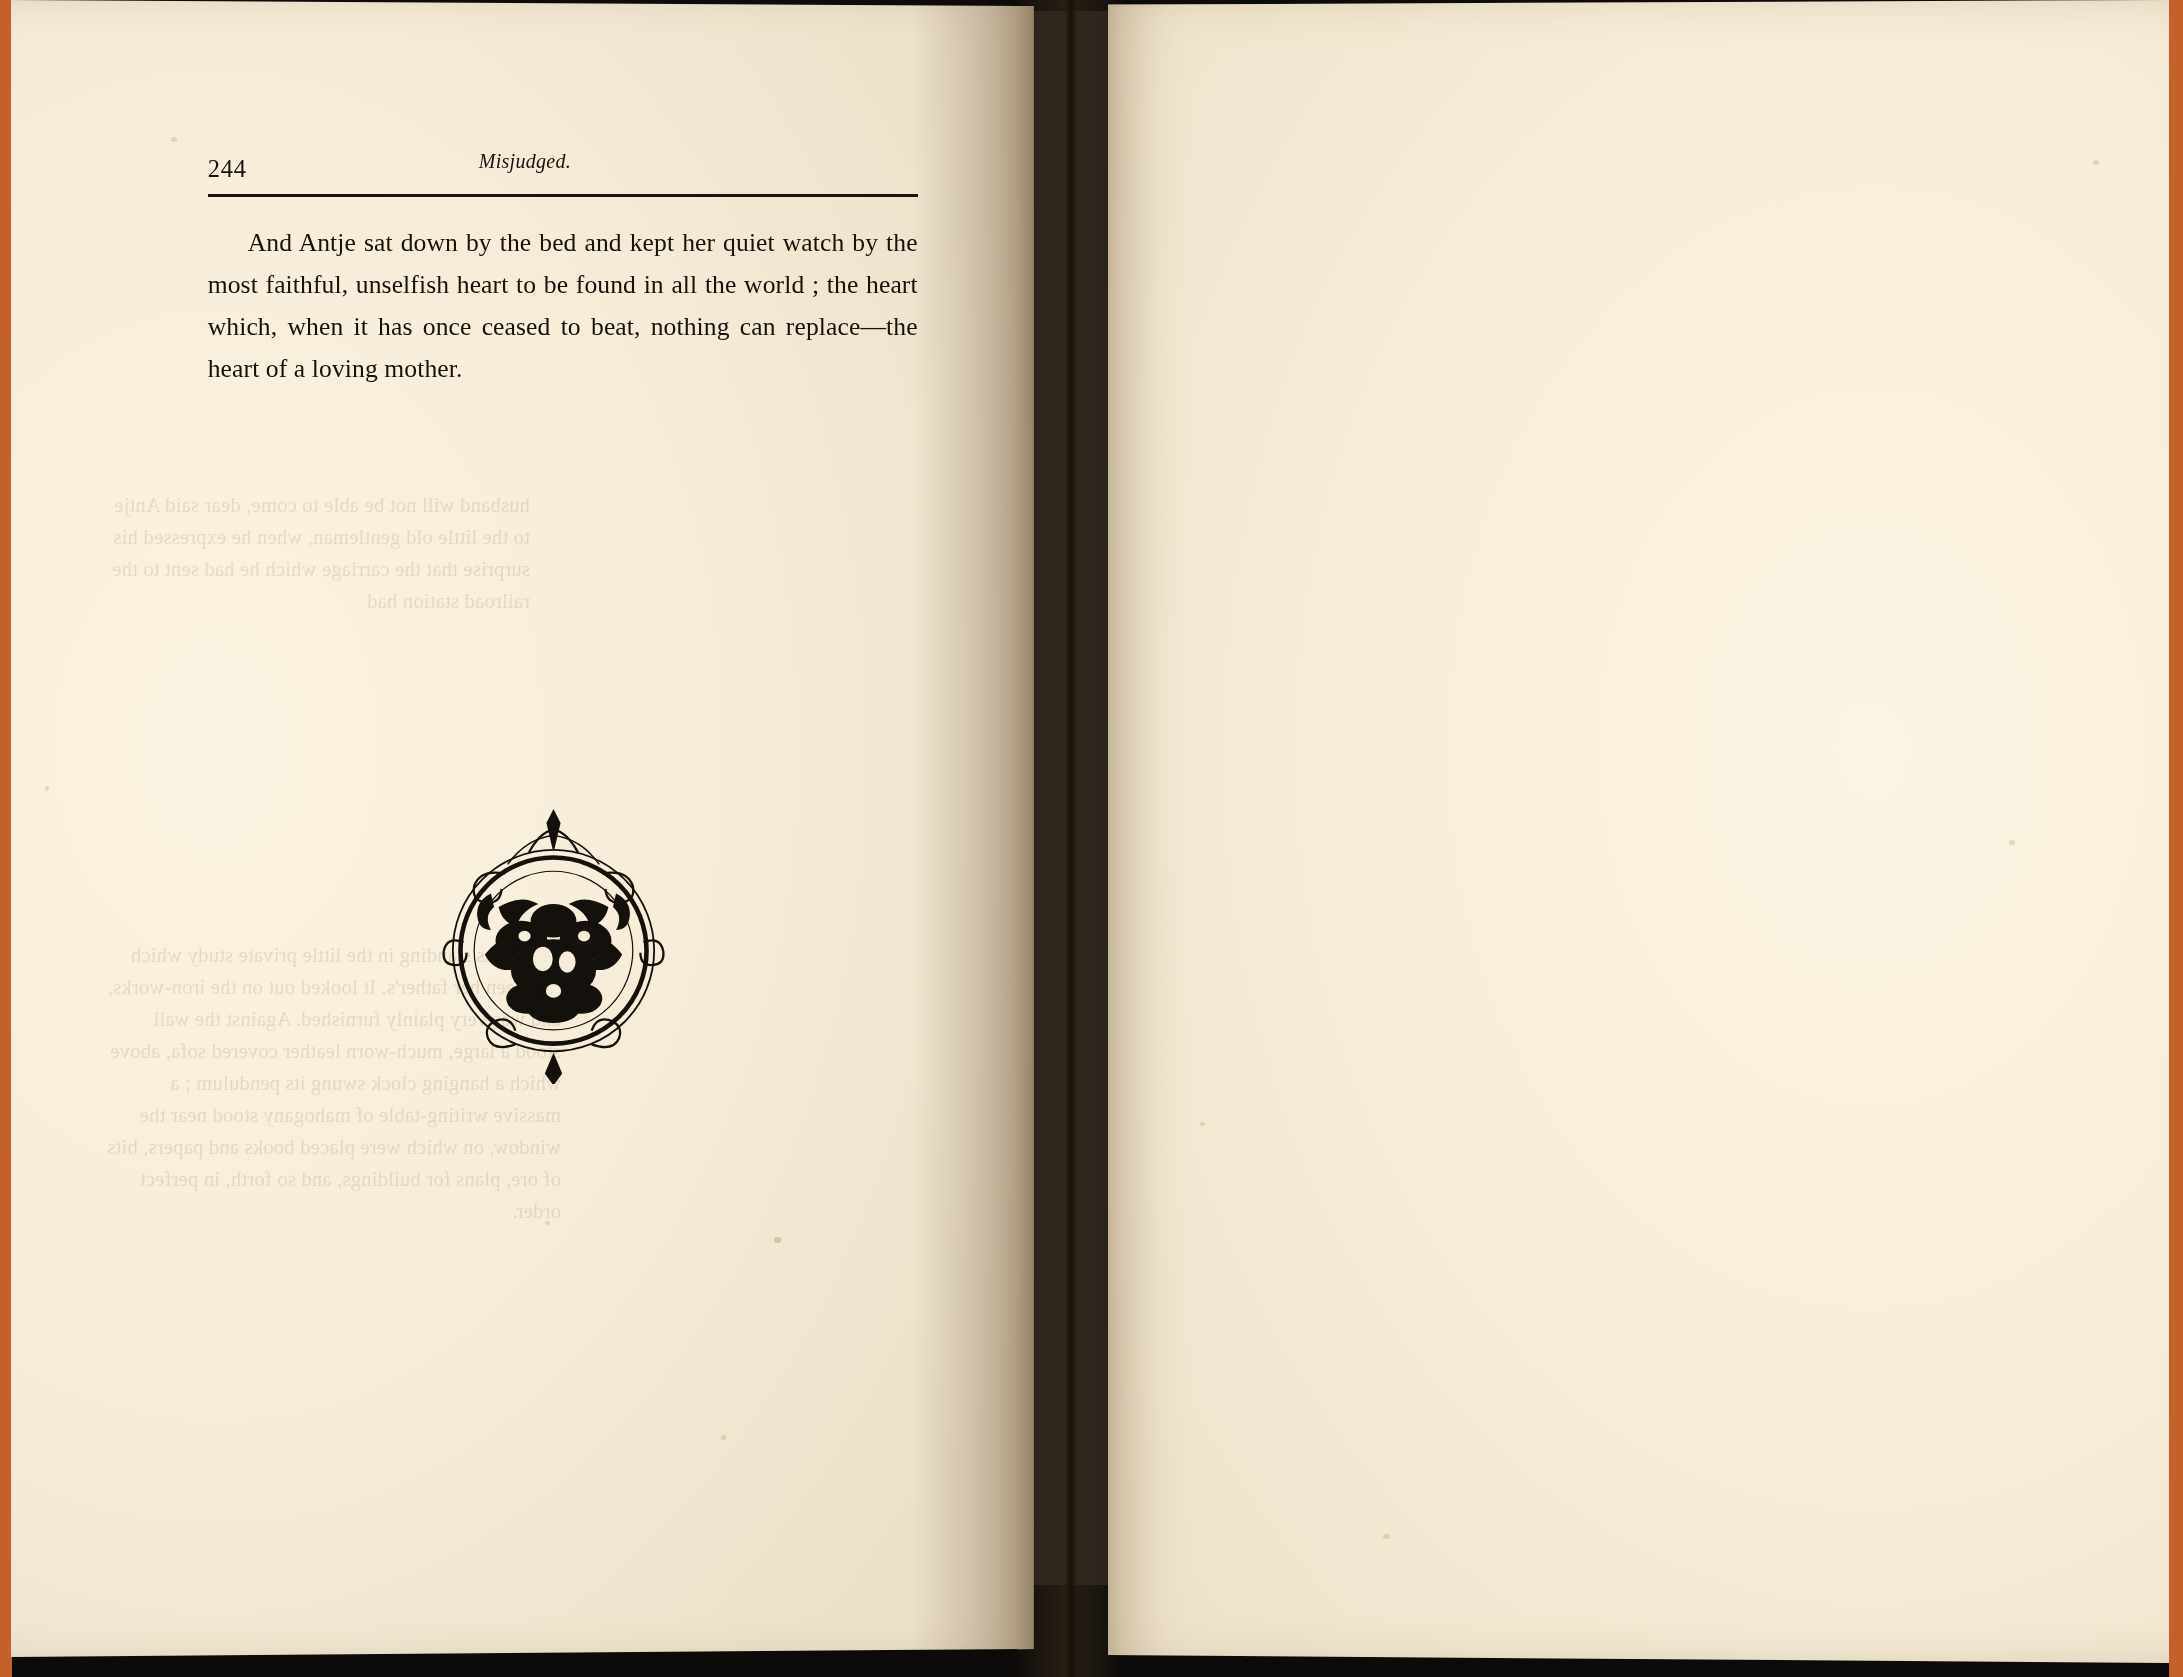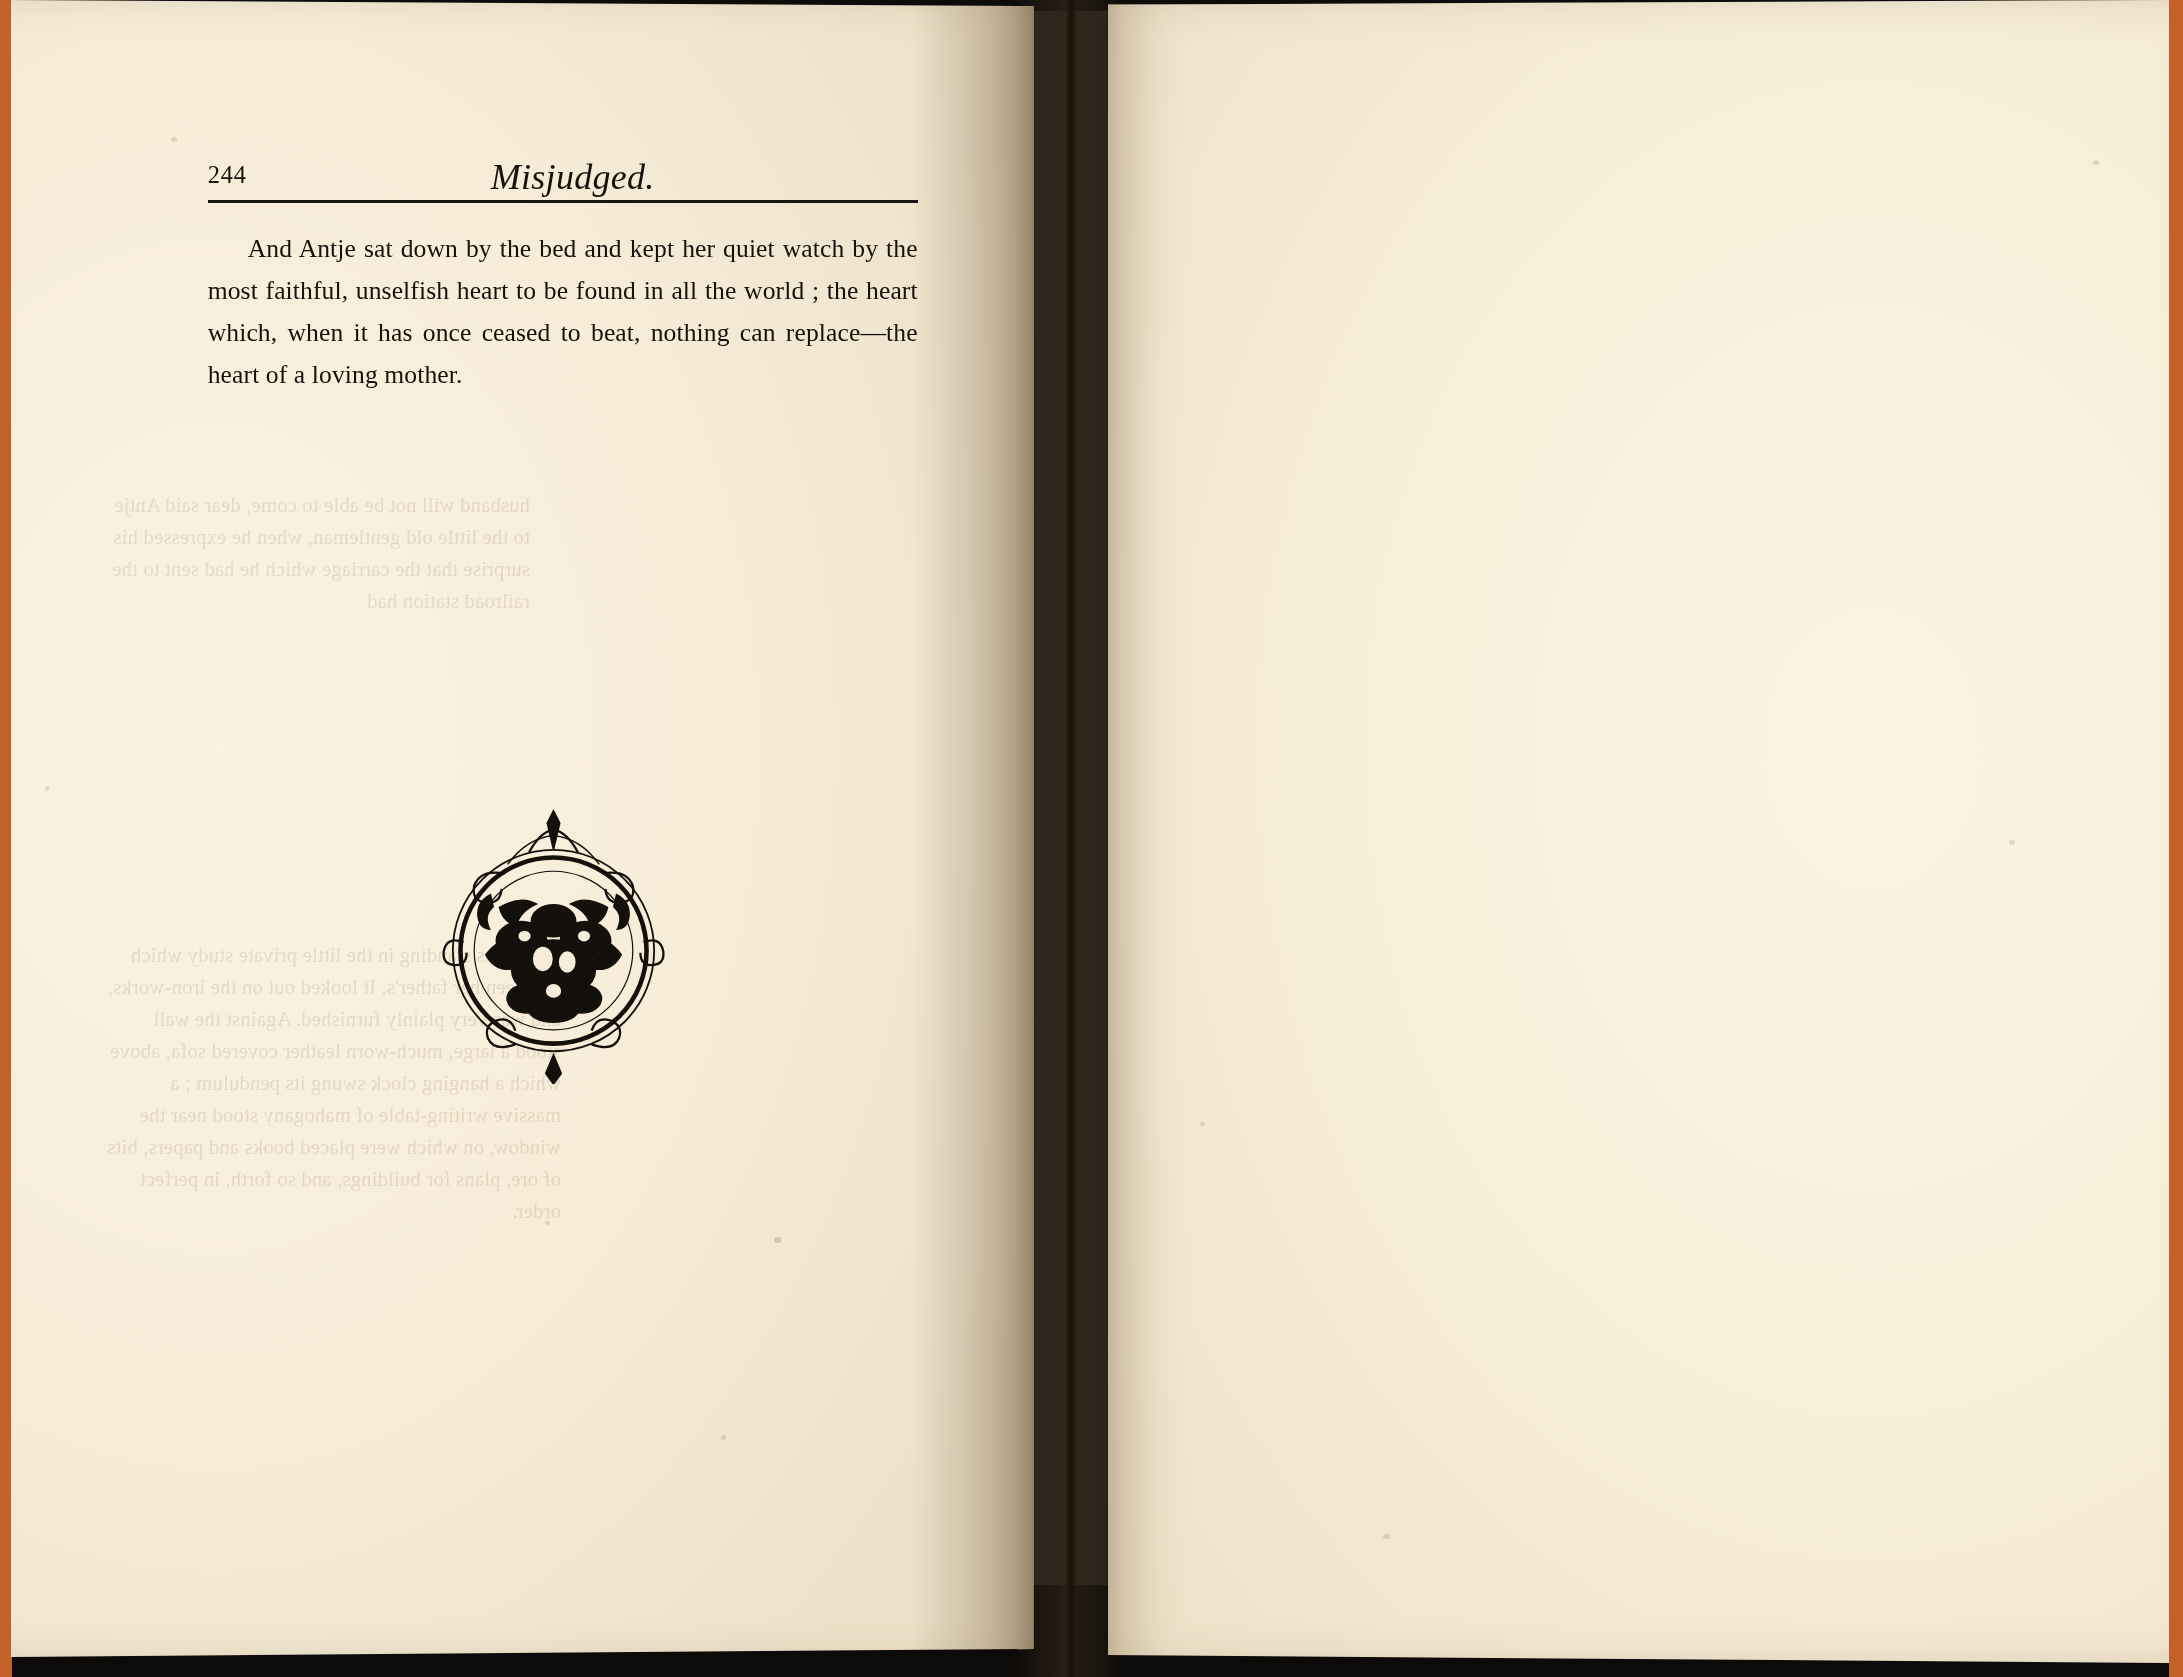--- a/index.html
+++ b/index.html
@@ -111,44 +111,43 @@
     letter-spacing: 0.2px;
     transform: scaleX(-1);
     pointer-events: none;
     user-select: none;
   }
 
   
   #left-content {
     position: absolute;
     left: 197px;
-    top: 150px;
+    top: 144px;
     width: 710px;
   }
   .running-head {
     position: relative;
     height: 49px;
   }
   .folio {
     position: absolute;
     left: 0;
     top: 10.7px;
     font-size: 24.4px;
     letter-spacing: 0.8px;
     color: #17120c;
   }
   .head-title {
     position: absolute;
     left: 271px;
     top: 6.1px;
     font-style: italic;
-    font-size: 36px;
+    font-size: 20px;
     color: #17120c;
     letter-spacing: 0.3px;
-    margin-left: 12px;
   }
   .head-rule {
     position: absolute;
     left: 0;
     top: 50px;
     width: 710px;
     height: 3.1px;
     background: #1a1511;
   }
 

